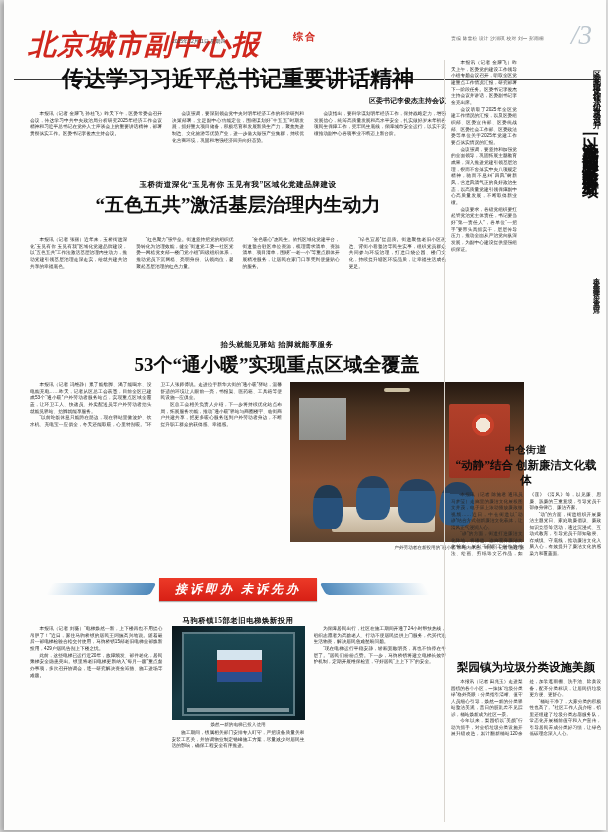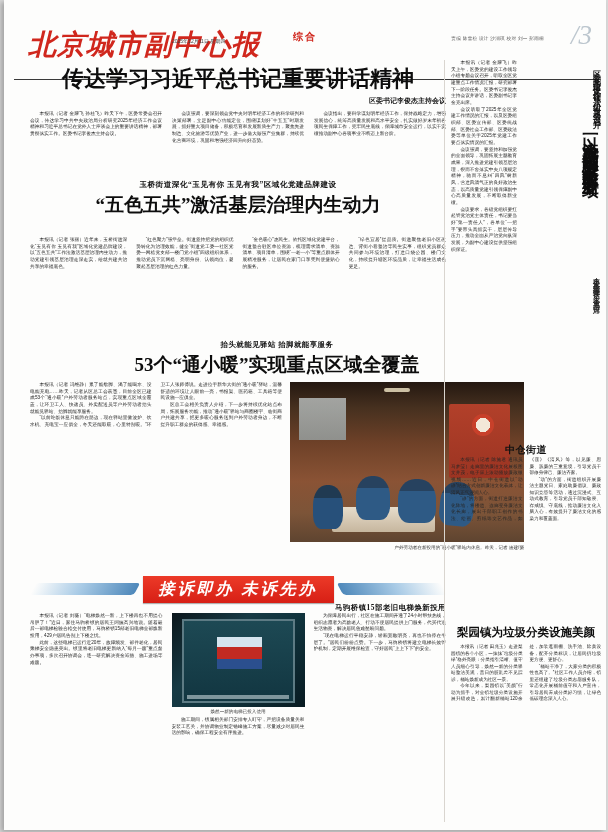--- a/index.html
+++ b/index.html
@@ -67,22 +67,22 @@
   .art3 .caption { margin-top:3px; text-align:right; }
 
   
   .art4 { position:absolute; left:26px; top:576px; width:416px; }
   .banner-row { display:flex; align-items:center; justify-content:center; gap:6px; height:26px; }
   .swoosh { width:104px; height:12px; border-radius:3px; transform:skewX(-28deg);
             background:linear-gradient(90deg, rgba(170,205,233,0) 0%, #a9cbe6 45%, #4e88ba 100%); }
   .swoosh.rt { transform:skewX(28deg) scaleX(-1); }
   .banner-box { background:linear-gradient(180deg,#ec3a28,#d71f15); color:#fff; padding:3px 16px;
                 font-family:"Liberation Serif", serif; font-weight:bold; font-style:italic;
-                font-size:16px; letter-spacing:3px; box-shadow:0 1px 1px rgba(0,0,0,.3); }
-  .art4 .kicker { margin-top:1px;text-align:right; }
+                font-size:12px; letter-spacing:3px; box-shadow:0 1px 1px rgba(0,0,0,.3); }
+  .art4 .kicker { margin-top:14px; }
   .art4 .headline { font-size:17.5px; margin:2px 0 5px; }
   .art4-cols { display:flex; gap:9px; }
   .art4-col { width:133px; }
   .art4-col .bodytext { height:auto; }
   .photo2 { position:relative; width:133px; height:94px; overflow:hidden;
             background:linear-gradient(135deg,#0b161b 0%,#173a44 35%,#10333c 60%,#081a21 100%); }
   .p2-frame { position:absolute; inset:6px 10px 4px 10px; border:2px solid #5d7b84;
               background:linear-gradient(180deg,#1d4954,#123641); }
   .p2-screen { position:absolute; left:34%; top:26%; width:34%; height:34%;
                background:linear-gradient(180deg,#d5e4ee 0 30%, #c22a22 30% 70%, #2b4f8e 70% 100%); }
@@ -219,20 +219,21 @@
       </div>
       <div class="r1-heads">
         <div class="r1-kicker">区委党的建设工作领导小组专题会议召开</div>
         <div class="r1-headline">以一流党建引领副中心发展不断取得新业绩</div>
         <div class="r1-subhead">李俊杰主持并讲话 李金克出席</div>
       </div>
     </div>
 
     <div class="r2">
       <div class="kicker">中仓街道</div>
+      <div class="headline">“动静”结合 创新廉洁文化载体</div>
       <div class="bodytext">
         <p>本报讯（记者 陈施君 通讯员 马梦莹）走廊里的廉洁文化展板图文并茂，电子屏上滚动播放廉政微视频……近日，中仓街道以“动静”结合方式创新廉洁文化载体，让清风正气浸润人心。</p>
         <p>“静”的方面，街道打造廉洁文化阵地，将楼道、连廊变身廉洁文化长廊，展出干部职工创作的书法、绘画、剪纸等文艺作品，如《莲》《清风》等，以见廉、思廉、践廉的三重意境，引导党员干部修身律己、廉洁齐家。</p>
         <p>“动”的方面，街道组织开展廉洁主题党日、家庭助廉倡议、廉政知识竞答等活动，通过沉浸式、互动式教育，引导党员干部知敬畏、存戒惧、守底线，推动廉洁文化入脑入心，有效提升了廉洁文化的感染力和覆盖面。</p>
       </div>
     </div>
 
     <div class="r3">
       <div class="headline">梨园镇为垃圾分类设施美颜</div>
       <div class="bodytext">

